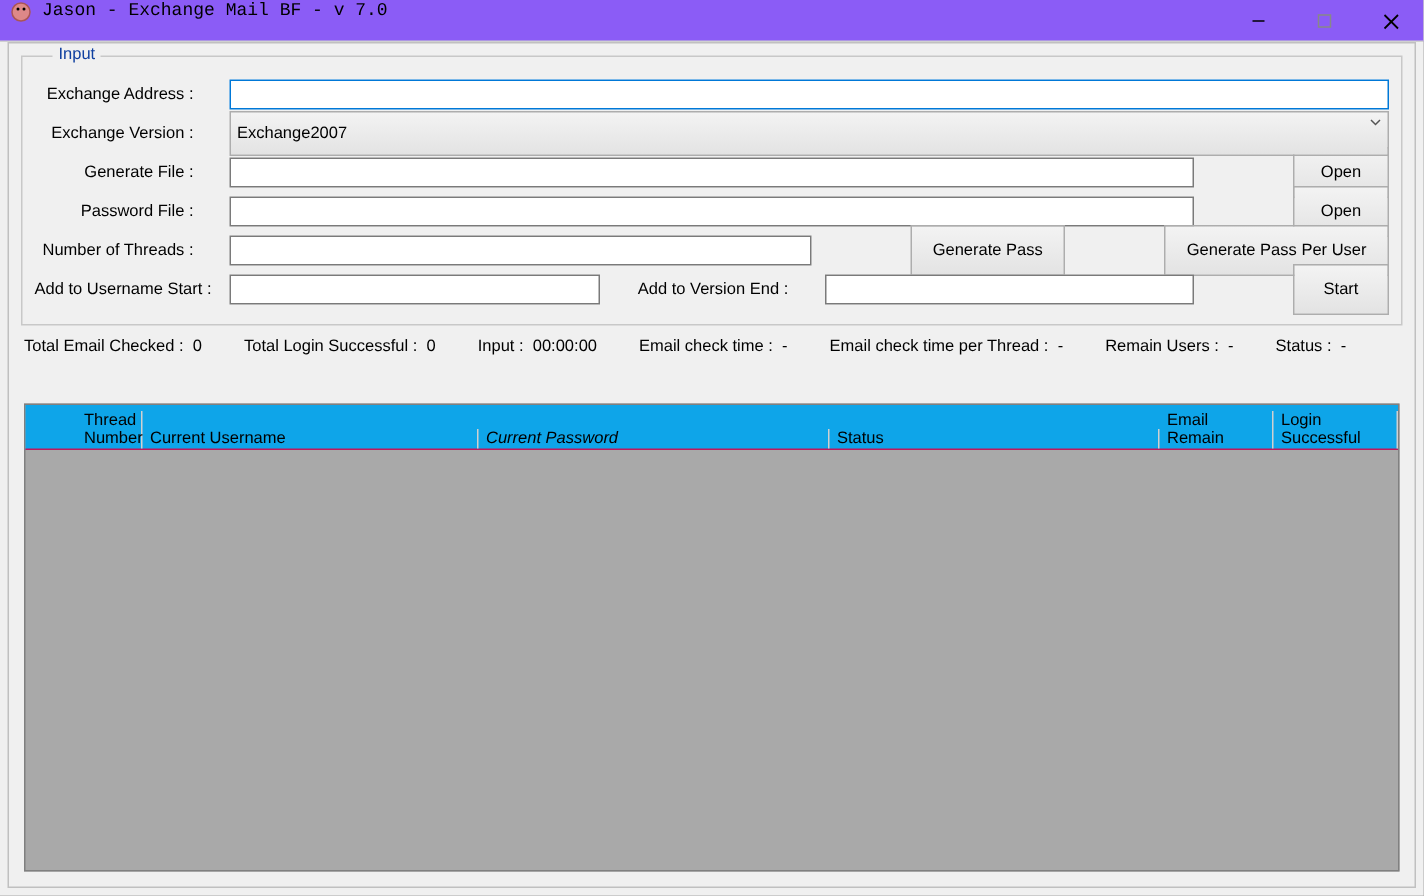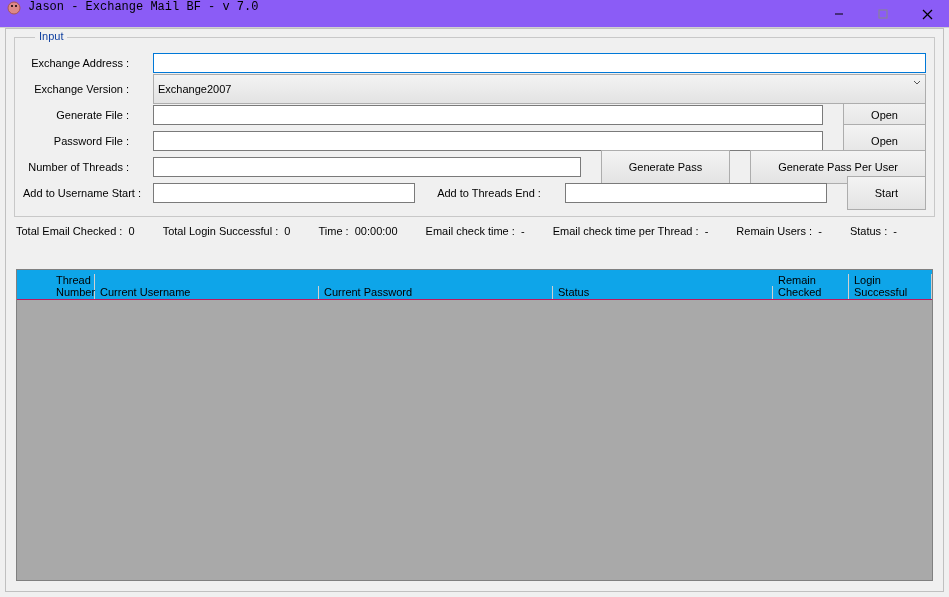--- a/index.html
+++ b/index.html
@@ -83,23 +83,24 @@
   }
   .combo .chev{
     position:absolute;right:4px;top:2px;
   }
   .btn{
     height:34px;
     min-width:64px;
     border:1px solid #adadad;
     background:linear-gradient(#f3f3f3,#e3e3e3);
     font:inherit;
-    padding:0 27px;
+    padding:0 14px;
     cursor:default;
     text-align:center;
+    margin-left:46px;
   }
   .statusline{
     display:flex;
     gap:28px;
     padding:4px 10px 4px 10px;
     font-size:11px;
   }
   .statusline span{white-space:nowrap;}
   .grid-wrap{
     position:absolute;
@@ -117,21 +118,21 @@
   .gh{
     border-right:1px solid #d0d0d0;
     display:flex;align-items:center;
     padding:0 5px;
     font-size:11px;
     line-height:1.15;
   }
   .gh.rowsel{width:34px;flex:0 0 34px;background:#ececec;}
   .gh.thread{width:44px;flex:0 0 44px;}
   .gh.user{width:224px;flex:0 0 224px;}
-  .gh.pass{width:234px;flex:0 0 234px;}
+  .gh.pass{width:234px;flex:0 0 234px;font-style:italic;}
   .gh.status{width:220px;flex:0 0 220px;}
   .gh.emchk{width:76px;flex:0 0 76px;}
   .gh.login{flex:1;}
   .flex1{flex:1;}
 </style>
 </head>
 <body>
 
 <div class="titlebar">
   <div class="icon">
@@ -197,35 +198,35 @@
     <div class="row">
       <div class="lbl">Number of Threads :</div>
       <input class="txt flex1" value="" style="">
       <button class="btn" style="min-width:84px">Generate Pass</button>
       <button class="btn" style="min-width:112px">Generate Pass Per User</button>
     </div>
 
     <div class="row">
       <div class="lbl">Add to Username Start :</div>
       <input class="txt" style="flex: 1 1 0%;" value="">
-      <div style="width:110px;text-align:right;padding-right:4px;white-space:nowrap">Add to Threads End :</div>
+      <div style="width:110px;text-align:right;padding-right:4px;white-space:nowrap">Add to Version End :</div>
       <input class="txt" style="flex: 1 1 0%;" value="">
       <button class="btn">Start</button>
     </div>
   </div>
 
   <div class="statusline">
     <span>
       <span>Total Email Checked :</span>&nbsp;&nbsp;<span>0</span>
     </span>
     <span>
       <span>Total Login Successful :</span>&nbsp;&nbsp;<span>0</span>
     </span>
     <span>
-      <span>Time :</span>&nbsp;&nbsp;<span>00:00:00</span>
+      <span>Input :</span>&nbsp;&nbsp;<span>00:00:00</span>
     </span>
     <span>
       <span>Email check time :</span>&nbsp;&nbsp;<span>-</span>
     </span>
     <span>
       <span>Email check time per Thread :</span>&nbsp;&nbsp;<span>-</span>
     </span>
     <span>
       <span>Remain Users :</span>&nbsp;&nbsp;<span>-</span>
     </span>
@@ -234,18 +235,18 @@
     </span>
   </div>
 
   <div class="grid-wrap">
     <div class="grid-header">
       <div class="gh rowsel"></div>
       <div class="gh thread">Thread Number</div>
       <div class="gh user">Current Username</div>
       <div class="gh pass">Current Password</div>
       <div class="gh status">Status</div>
-      <div class="gh emchk">Remain Checked</div>
+      <div class="gh emchk">Email Remain</div>
       <div class="gh login">Login Successful</div>
     </div>
   </div>
 
 </div>
 
 </body></html>

